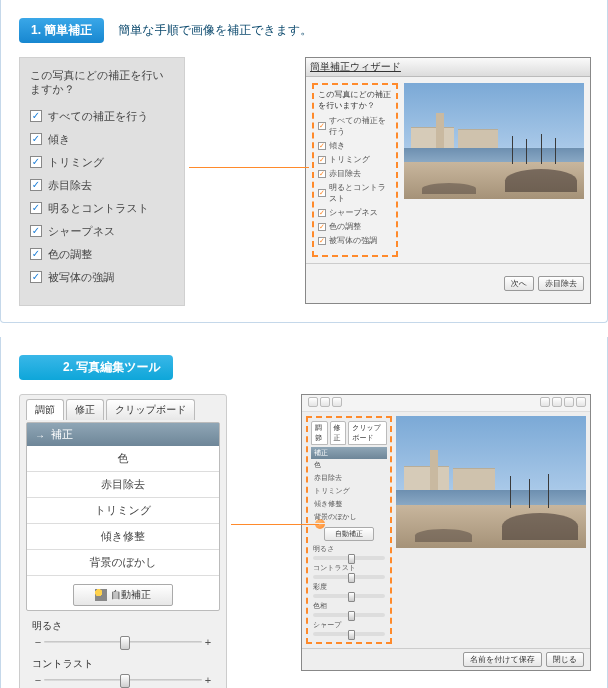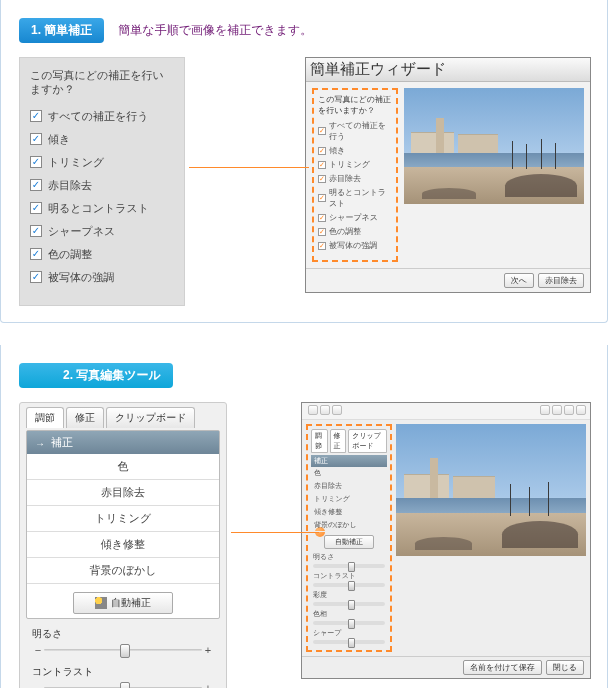--- a/index.html
+++ b/index.html
@@ -1,42 +1,42 @@
 <!DOCTYPE html>
 <html><head>
 <meta charset="utf-8">
 <style>
 * { box-sizing: border-box; margin: 0; padding: 0; }
 body { font-family: "Hiragino Kaku Gothic Pro", "MS PGothic", sans-serif; font-size: 12px; background: #fff; width: 608px; color: #333; }
 
-.section { border: 1px solid #c5d8ea; border-top: none; border-radius: 0 0 4px 4px; padding: 18px 16px 16px 18px; margin-bottom: 22px; position: relative; }
+.section { border: 1px solid #c5d8ea; border-top: none; border-radius: 0 0 4px 4px; padding: 18px 16px 16px 18px; margin-bottom: 14px; position: relative; }
 .sec-header { display: flex; align-items: center; margin-bottom: 14px; }
 .badge { color: #fff; font-size: 12px; font-weight: bold; padding: 4px 12px; border-radius: 4px; margin-right: 14px; white-space: nowrap; }
 .badge1 { background: linear-gradient(#3aa7e8,#1787d0); }
 .badge2 { background: linear-gradient(#39b7e8,#0ea6d9); padding-left: 44px; }
-.desc   { font-size: 12px; color: #701a75; }
+.desc   { font-size: 12px; color: #0c4a6e; }
 
 .row { display: flex; align-items: flex-start; gap: 12px; position: relative; }
 
 
 .chk-panel { width: 166px; background:#e0e0e0; border:1px solid #d0d0d0; padding:10px 10px 12px 10px; font-size:11px; color:#444; }
 .chk-panel .q { margin-bottom:12px; line-height:1.3; }
 .chk-line { display:flex; align-items:center; margin:8px 0; }
 .chk { width:12px; height:12px; border:1px solid #888; background:#fff; display:inline-flex; align-items:center; justify-content:center; margin-right:6px; color:#1a7dd6; font-size:10px; line-height:1; }
 
 
 .dlg1 { width:286px; border:1px solid #888; background:#f2f2f2; font-size:9px; }
-.dlg1 .title { background:linear-gradient(#fafafa,#dcdcdc); padding:2px 4px; border-bottom:1px solid #bbb; font-size:15px; }
+.dlg1 .title { background:linear-gradient(#fafafa,#dcdcdc); padding:2px 4px; border-bottom:1px solid #bbb; font-size:10px;text-decoration:underline; }
 .dlg1 .body { display:flex; padding:6px; gap:6px; }
 .dash { border:2px dashed #ff8a2b; padding:4px 4px 6px 4px; width:86px; }
 .dash .q2 { font-size:8px; margin-bottom:4px; }
 .dline { display:flex; align-items:center; font-size:8px; margin:3px 0; color:#555;}
 .dchk { width:8px;height:8px;border:1px solid #999;background:#fff;margin-right:3px;display:inline-flex;align-items:center;justify-content:center;color:#ff8a2b;font-size:7px; }
 .dlg1 .photo { flex:1; height:116px; }
-.dlg1 .btns { display:flex; justify-content:flex-end; gap:4px; padding:4px 6px; border-top:1px solid #ccc; }
+.dlg1 .btns { display:flex; justify-content:flex-end; gap:4px; padding:12px 6px; border-top:1px solid #ccc; }
 .mini-btn { border:1px solid #999; background:linear-gradient(#fff,#e6e6e6); font-size:8px; padding:1px 6px; border-radius:2px; }
 
 .connector { position:absolute; height:0; border-top:1px solid #ff8a2b; z-index:3; }
 
 
 .scene { position:relative; width:100%; height:100%; background:linear-gradient(#7ba9d6 0%, #a8c8e8 55%, #c8dcee 62%); overflow:hidden; }
 .water{position:absolute;left:0;right:0;bottom:32%;height:12%;background:linear-gradient(#6d8fb0,#89a8c4);}
 .plaza{position:absolute;left:0;right:0;bottom:0;height:32%;background:linear-gradient(#c8b69d,#a59278);}
 .bldg{position:absolute;bottom:44%;height:18%;background:#d6cbb8;border-top:1px solid #b8ad98;}
 .bldg.a{left:4%;width:24%;}

